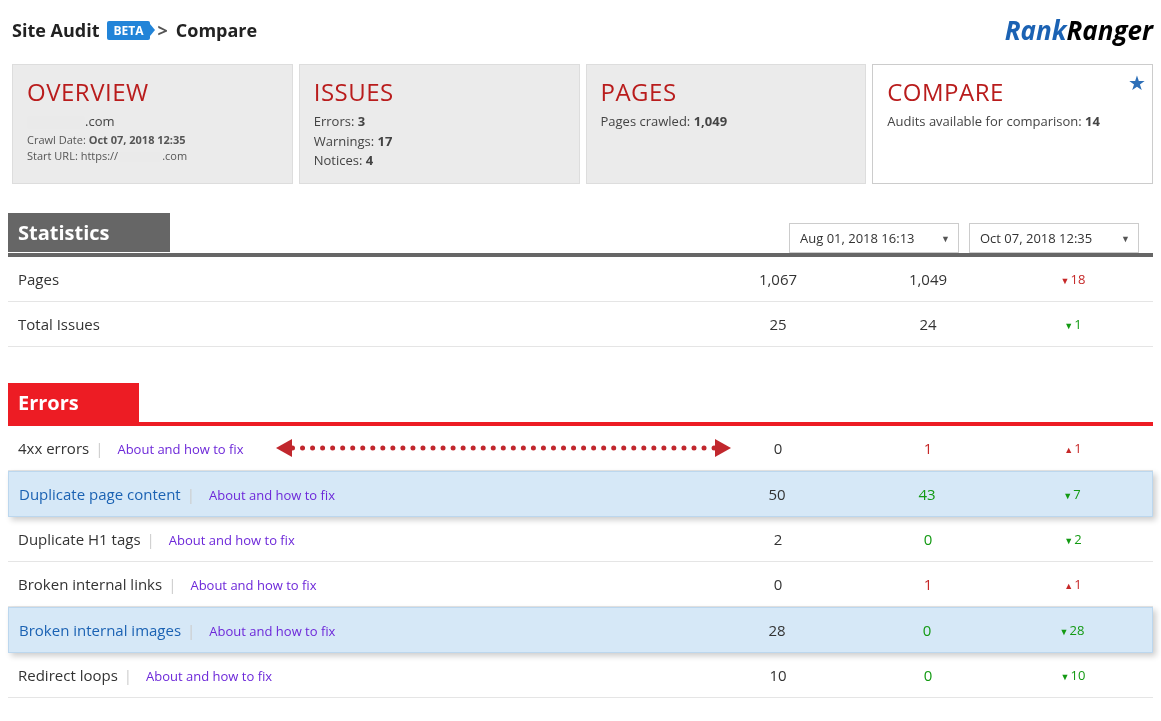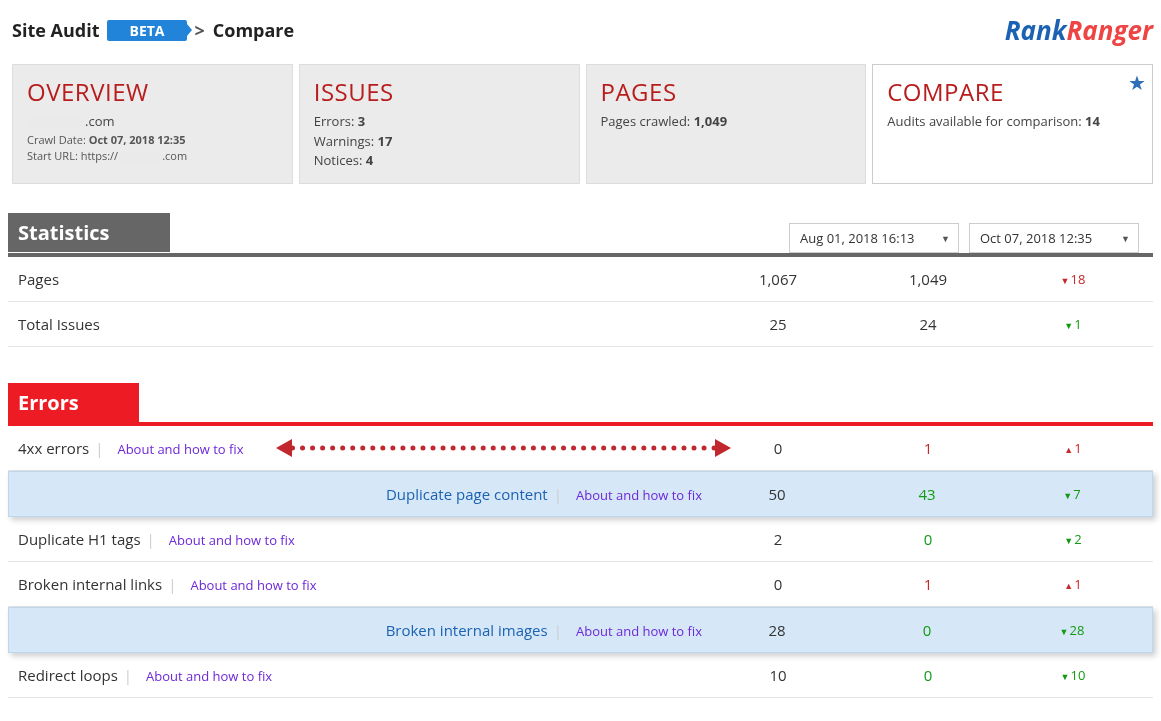--- a/index.html
+++ b/index.html
@@ -1,24 +1,24 @@
 <!DOCTYPE html>
 <html><head>
 <meta charset="utf-8">
 <style>
 * { box-sizing: border-box; margin: 0; padding: 0; }
 body { font-family: "Open Sans", "Segoe UI", Arial, sans-serif; color: #333; background: #fff; width: 1161px; padding: 8px; }
 .header-row { display: flex; justify-content: space-between; align-items: center; padding: 4px 0 12px 4px; }
 .breadcrumb { font-size: 18px; font-weight: 700; color: #222; display: flex; align-items: center; gap: 8px; }
-.beta-badge { background: #2284d8; color: #fff; font-size: 14px; font-weight: 700; padding: 1px 22px; border-radius: 2px; position: relative; }
+.beta-badge { background: #2284d8; color: #fff; font-size: 12px; font-weight: 700; padding: 1px 6px; border-radius: 2px; position: relative; }
 .beta-badge::after { content: ""; position: absolute; right: -5px; top: 50%; transform: translateY(-50%); border-left: 5px solid #2284d8; border-top: 6px solid transparent; border-bottom: 6px solid transparent; }
 .crumb-sep { color: #555; font-weight: 700; }
 .logo { font-size: 26px; font-weight: 700; }
 .logo .r1 { color: #1b62b3; font-style: italic; }
-.logo .r2 { color: #ef4444; font-style: italic; }
+.logo .r2 { color: #000000; font-style: italic; }
 .tabs { display: flex; gap: 6px; margin: 4px 0 0 4px; position: relative; }
 .tab { flex: 1; background: #ebebeb; border: 1px solid #ddd; padding: 10px 14px 12px 14px; min-height: 110px; position: relative; }
 .tab.active { background: #fff; border: 1px solid #ccc; }
 .tab h2 { font-size: 24px; font-weight: 400; color: #b91c1c; letter-spacing: 0.5px; margin-bottom: 4px; }
 .tab .sub { font-size: 13px; color: #444; line-height: 1.5; }
 .tab .sub b { font-weight: 700; }
 .tab .small { font-size: 11px; color: #555; line-height: 1.5; }
 .domain-mask { display: inline-block; background: #eaeaea; width: 58px; height: 13px; vertical-align: middle; border-radius: 2px; }
 .star { position: absolute; top: 4px; right: 6px; color: #2d6fb8; font-size: 20px; }
 .section-header { display: flex; align-items: center; justify-content: space-between; margin-top: 28px; }
@@ -35,21 +35,21 @@
 .row .label-link { color: #1b62b3; }
 .row .col-a, .row .col-b { text-align: center; }
 .row .col-delta { text-align: center; font-size: 13px; }
 .row .hint { color: #6d28d9; font-size: 13px; margin-left: 8px; }
 .hint-sep { color: #ccc; margin: 0 6px; }
 .green { color: #139a13; }
 .redtxt { color: #c62828; }
 .up::before { content: "▲"; font-size: 9px; margin-right: 1px; }
 .down::before { content: "▼"; font-size: 9px; margin-right: 1px; }
 .row.hl { background: #d6e8f7; border: 1px solid #bcd7ee; box-shadow: 3px 3px 6px rgba(0,0,0,0.2); }
-.row.hl .label { color: #1b62b3; text-align: right; }
+.row.hl .label { color: #1b62b3; }
 .annot-arrow { position: absolute; left: 268px; top: 50%; transform: translateY(-50%); width: 455px; height: 18px; pointer-events: none; }
 .annot-arrow .line { position: absolute; left: 14px; right: 14px; top: 50%; border-top: 5px dotted #c1272d; transform: translateY(-50%); }
 .annot-arrow .al, .annot-arrow .ar { position: absolute; top: 50%; transform: translateY(-50%); width: 0; height: 0; border-top: 9px solid transparent; border-bottom: 9px solid transparent; }
 .annot-arrow .al { left: 0; border-right: 16px solid #c1272d; }
 .annot-arrow .ar { right: 0; border-left: 16px solid #c1272d; }
 </style>
 </head>
 <body>
 
 <div class="header-row">

